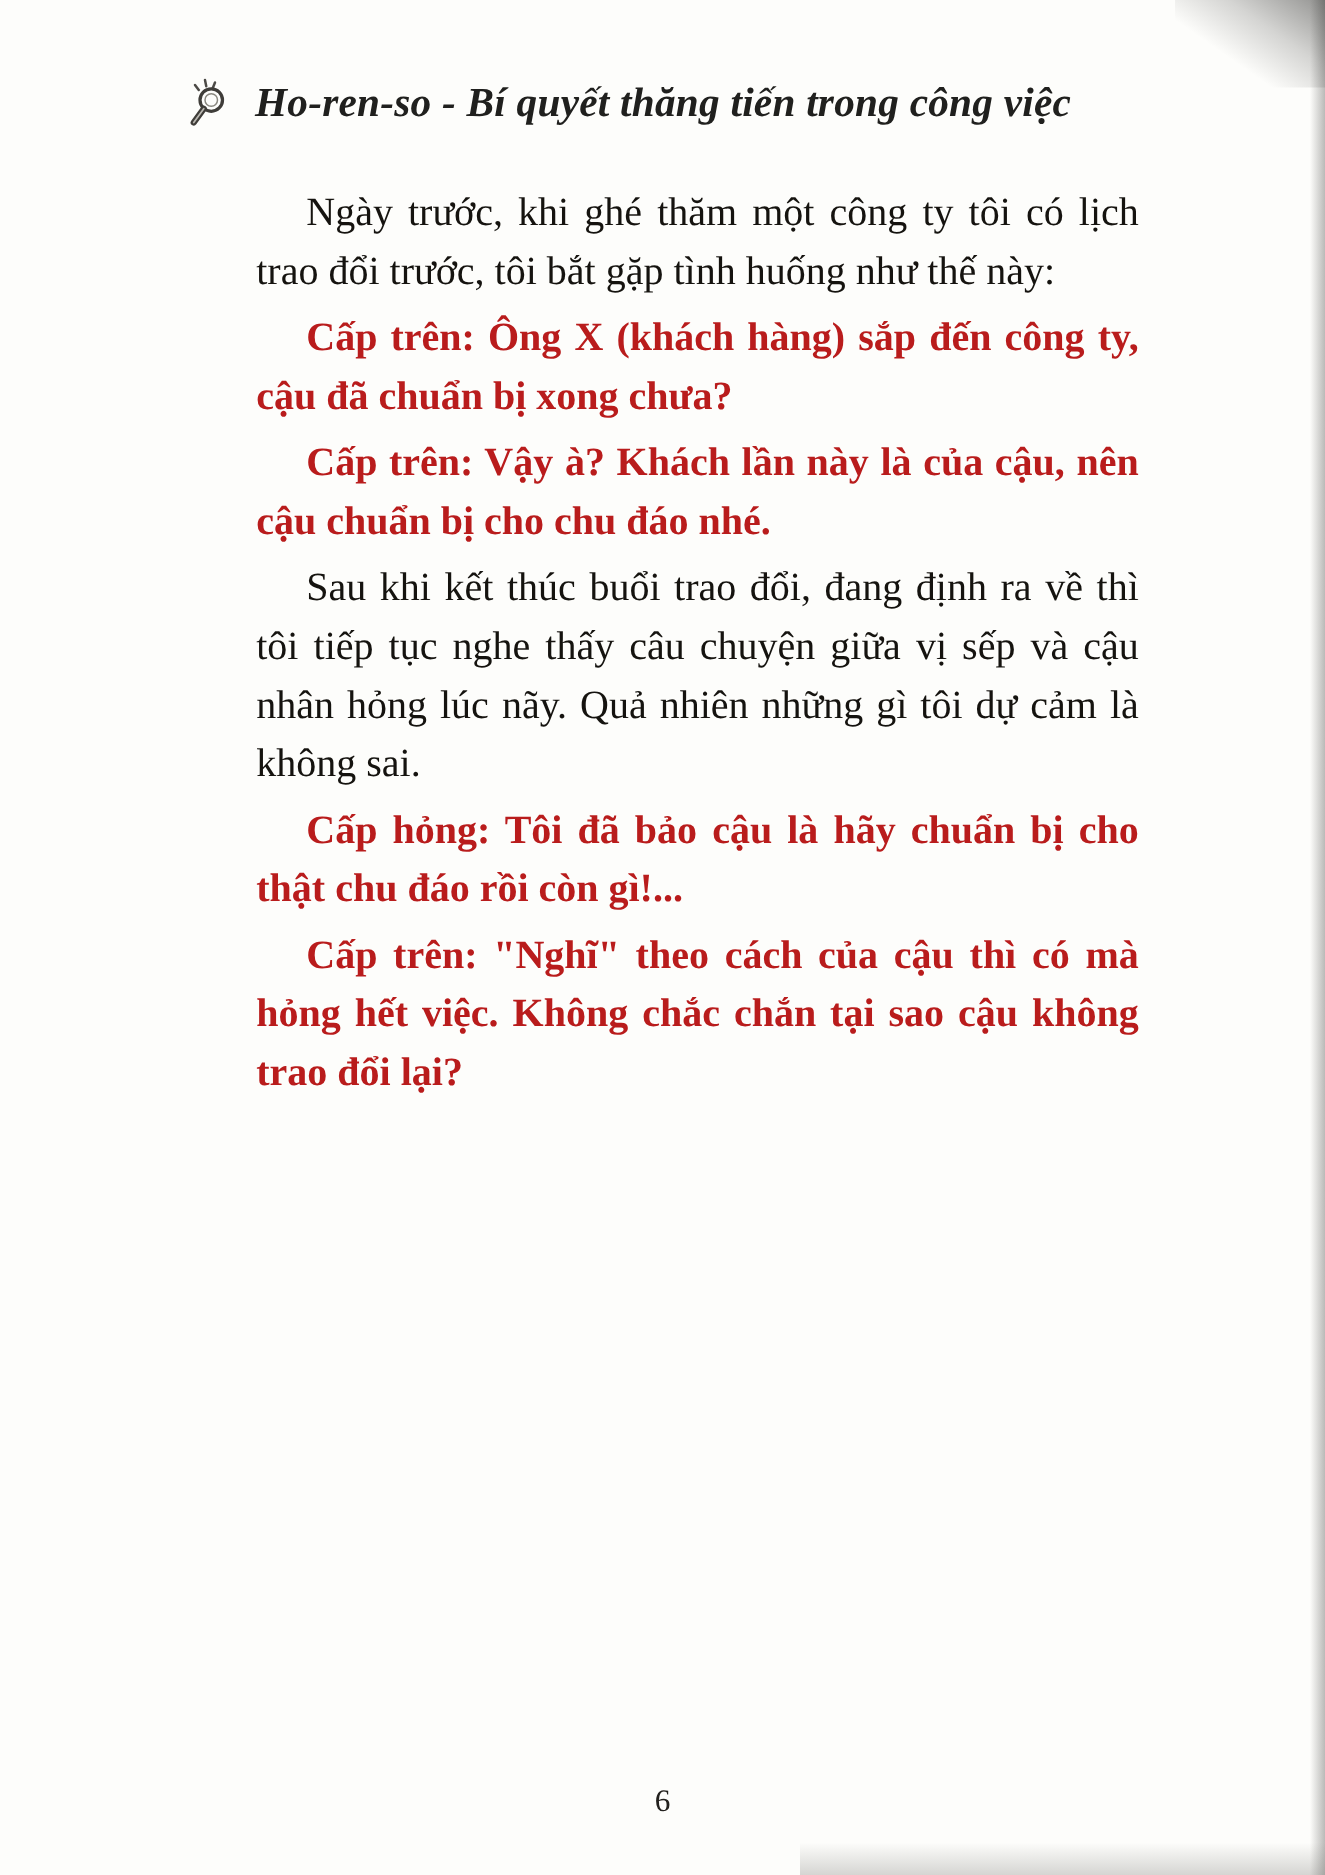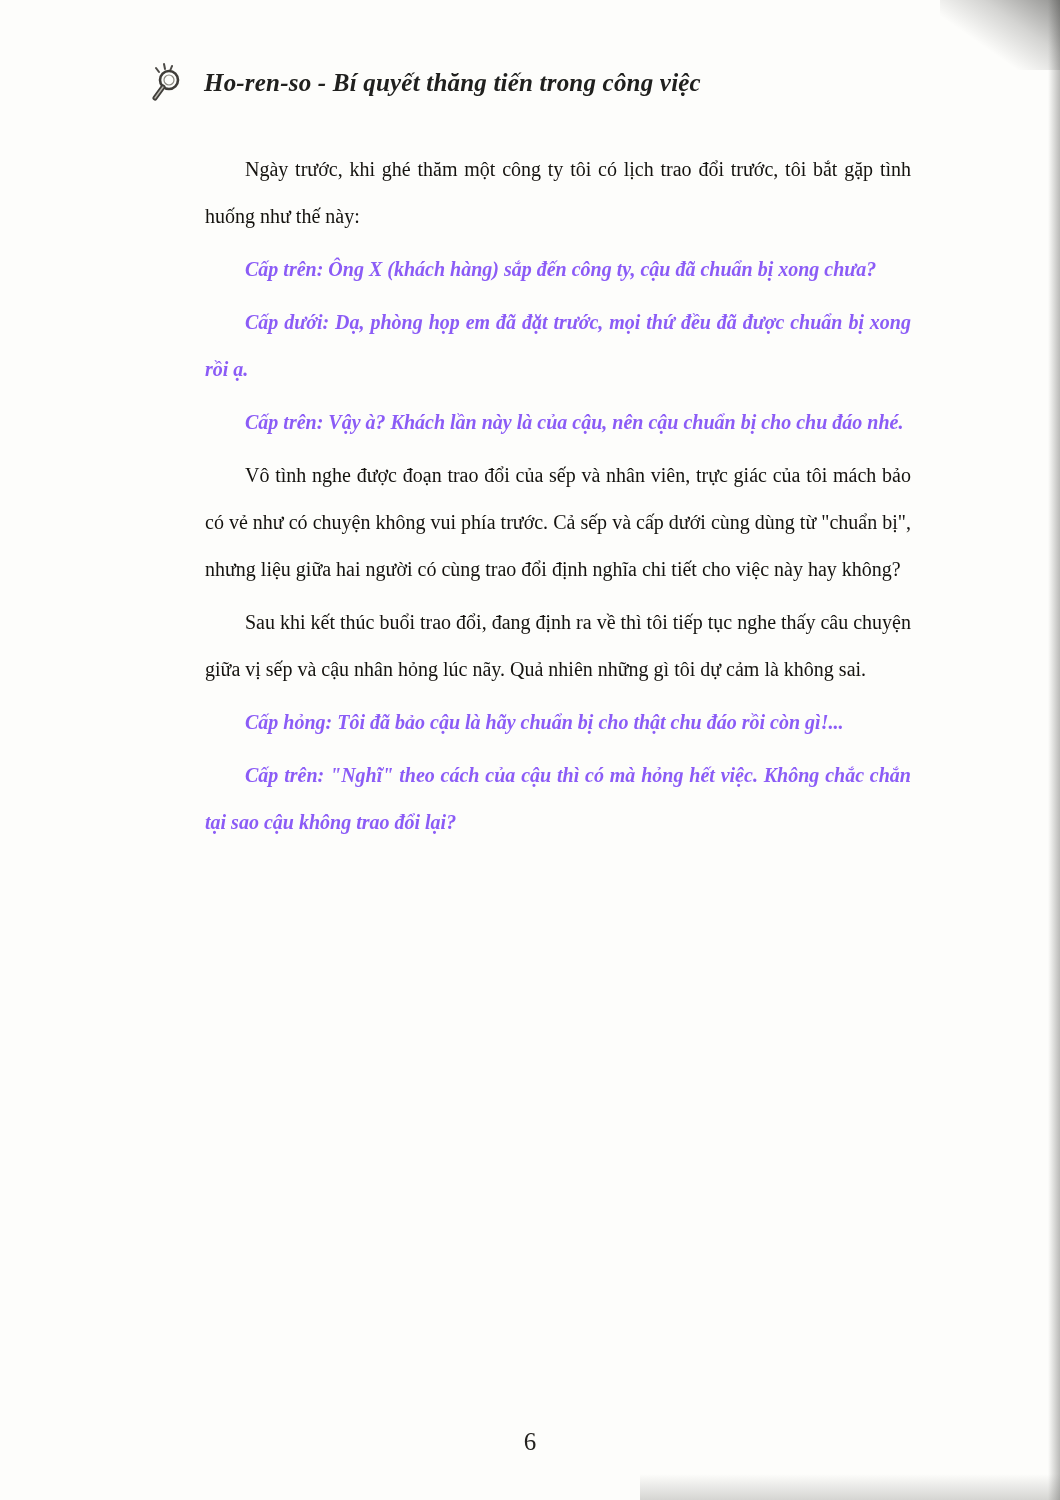--- a/index.html
+++ b/index.html
@@ -43,46 +43,45 @@
   .page-header {
     position: absolute;
     top: 62px;
     left: 146px;
     display: flex;
     align-items: center;
     gap: 12px;
   }
   .header-icon svg { display: block; }
   .header-title {
-    font-size: 25px;
+    font-size: 33px;
     font-style: italic;
     font-weight: 600;
     letter-spacing: 0.2px;
     color: #20201e;
     white-space: nowrap;
   }
 
   .page-body {
     position: absolute;
     top: 146px;
     left: 205px;
     width: 706px;
-    font-size: 20px;
+    font-size: 32px;
     line-height: 47px;
     text-align: justify;
     color: #15130f;
   }
   .para {
     margin: 0 0 6px 0;
     text-indent: 40px;
   }
   .para.dialogue {
     font-weight: 700;
-    font-style: italic;
-    color: #8b5cf6;
+    color: #b91c1c;
   }
 
   .page-footer {
     position: absolute;
     bottom: 44px;
     left: 0;
     width: 100%;
     text-align: center;
   }
   .page-number {
@@ -113,23 +112,21 @@
         <path d="M17 25 L9 36" stroke="#3f3d39" stroke-width="5" stroke-linecap="round"></path>
         <path d="M17 25 L9 36" stroke="#b9b7b0" stroke-width="1.4" stroke-linecap="round"></path>
       </svg>
     </span>
     <span class="header-title">Ho-ren-so - Bí quyết thăng tiến trong công việc</span>
   </header>
 
   <main class="page-body">
     <p class="para normal">Ngày trước, khi ghé thăm một công ty tôi có lịch trao đổi trước, tôi bắt gặp tình huống như thế này:</p>
     <p class="para dialogue">Cấp trên: Ông X (khách hàng) sắp đến công ty, cậu đã chuẩn bị xong chưa?</p>
-    <p class="para dialogue">Cấp dưới: Dạ, phòng họp em đã đặt trước, mọi thứ đều đã được chuẩn bị xong rồi ạ.</p>
     <p class="para dialogue">Cấp trên: Vậy à? Khách lần này là của cậu, nên cậu chuẩn bị cho chu đáo nhé.</p>
-    <p class="para normal">Vô tình nghe được đoạn trao đổi của sếp và nhân viên, trực giác của tôi mách bảo có vẻ như có chuyện không vui phía trước. Cả sếp và cấp dưới cùng dùng từ "chuẩn bị", nhưng liệu giữa hai người có cùng trao đổi định nghĩa chi tiết cho việc này hay không?</p>
     <p class="para normal">Sau khi kết thúc buổi trao đổi, đang định ra về thì tôi tiếp tục nghe thấy câu chuyện giữa vị sếp và cậu nhân hỏng lúc nãy. Quả nhiên những gì tôi dự cảm là không sai.</p>
     <p class="para dialogue">Cấp hỏng: Tôi đã bảo cậu là hãy chuẩn bị cho thật chu đáo rồi còn gì!...</p>
     <p class="para dialogue">Cấp trên: "Nghĩ" theo cách của cậu thì có mà hỏng hết việc. Không chắc chắn tại sao cậu không trao đổi lại?</p>
   </main>
 
   <footer class="page-footer">
     <span class="page-number">6</span>
   </footer>
 
 </div>

